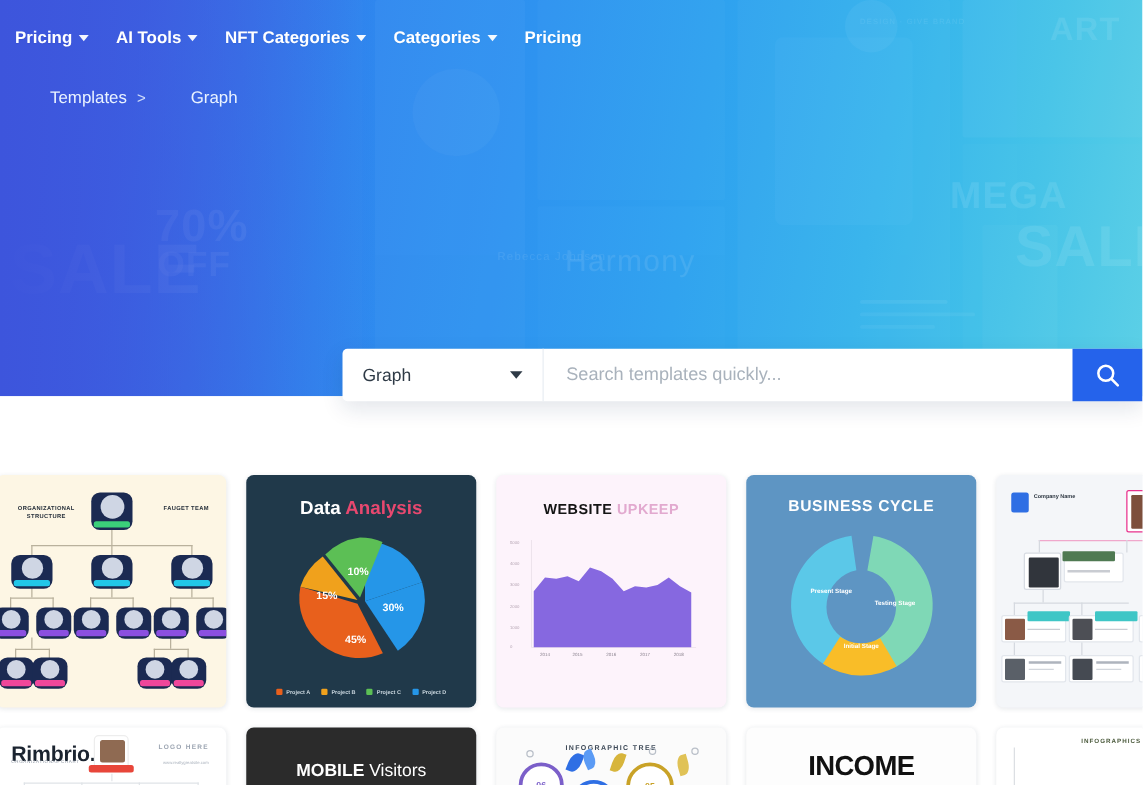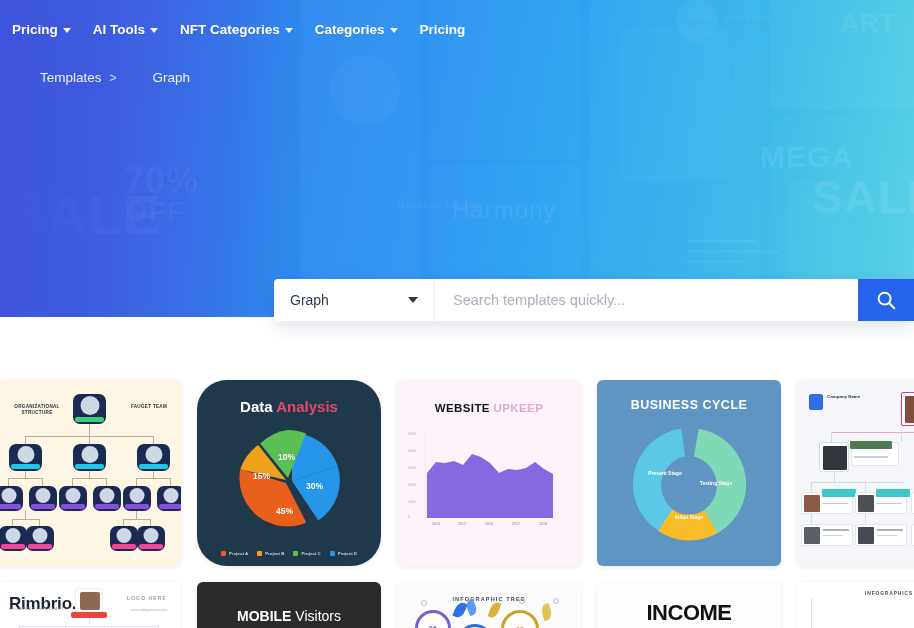--- a/index.html
+++ b/index.html
@@ -141,21 +141,21 @@
   .node .face {
     position:absolute; top:2px; left:50%; transform:translateX(-50%);
     border-radius:50%; background:#cfd6e4;
   }
   .node .pill {
     width:86%; height:5.5px; border-radius:2px; margin-bottom:2px; z-index:2;
   }
   .edge { position:absolute; background:#b9b19c; }
 
   
-  .pie-card { background:#20394a;border-radius:30px; }
+  .pie-card { background:#20394a; }
   .pie-title { position:absolute; top:18px; width:100%; text-align:center; font-size:15px; font-weight:700; color:#fff; }
   .pie-title i { font-style:normal; color:#e8486f; }
   .pie-wrap { position:absolute; top:48px; left:50%; transform:translateX(-50%); width:110px; height:110px; }
   .pie-lbl { position:absolute; color:#fff; font-size:8.5px; font-weight:700; }
   .pie-legend {
     position:absolute; bottom:10px; left:0; width:100%;
     display:flex; justify-content:center; gap:9px;
   }
   .pl { display:flex; align-items:center; gap:3px; }
   .pl .dot { width:5px; height:5px; border-radius:1px; }

